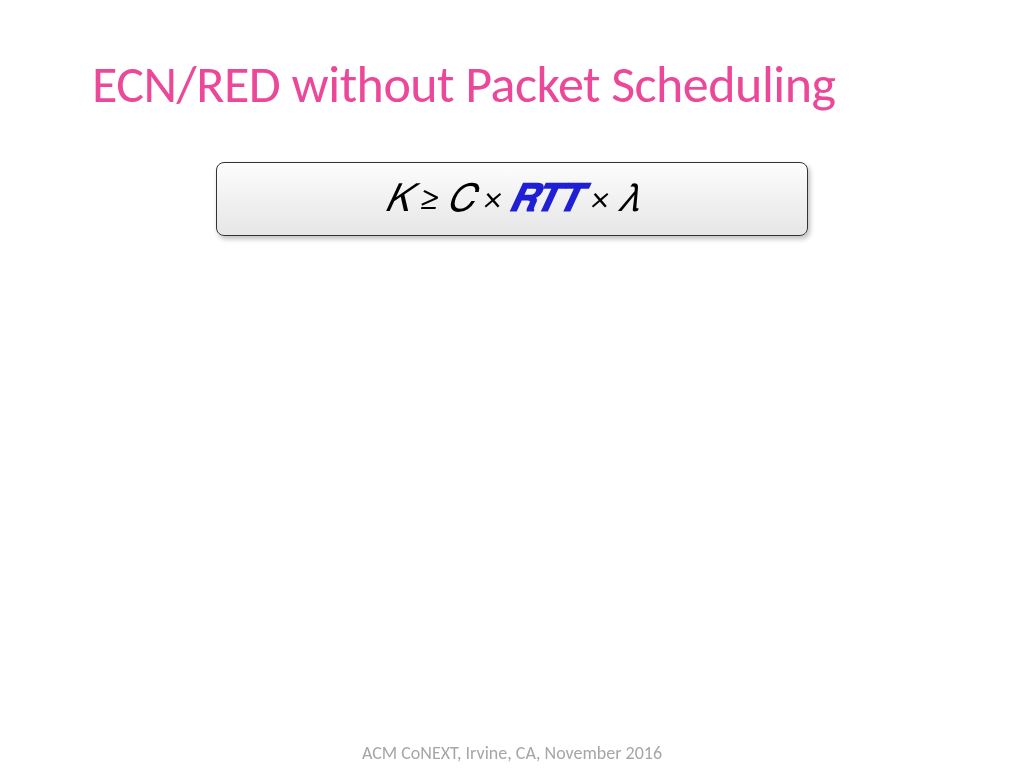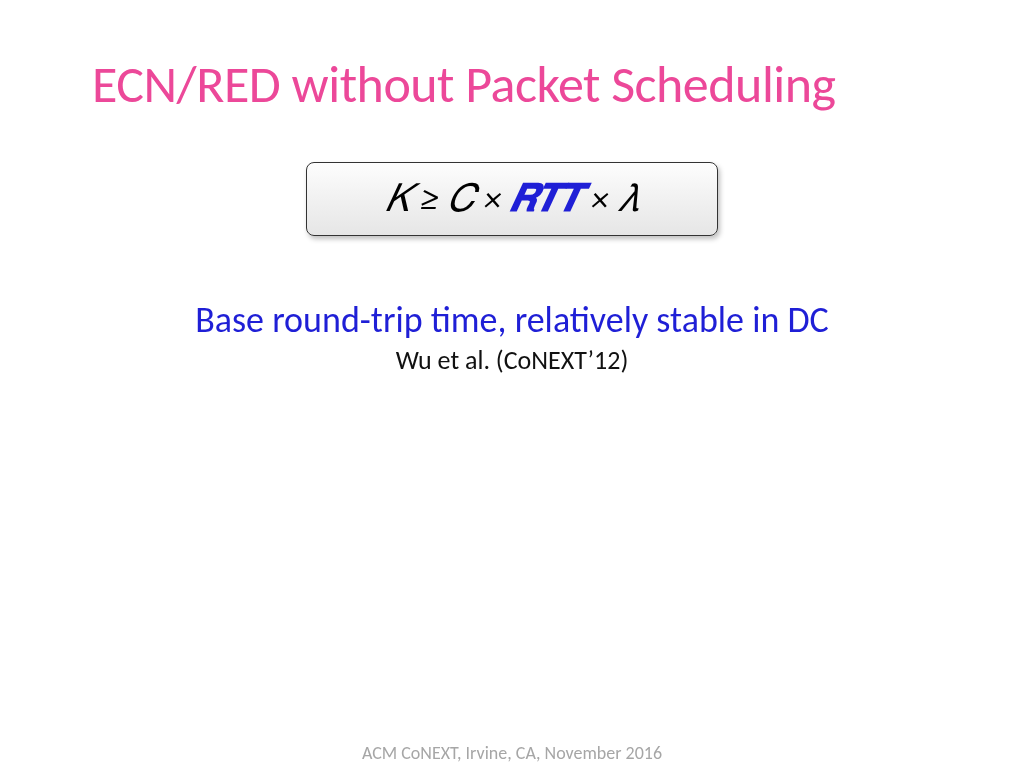--- a/index.html
+++ b/index.html
@@ -4,21 +4,21 @@
 <style>
   * { margin: 0; padding: 0; box-sizing: border-box; }
   html, body { width: 1024px; height: 768px; font-family: Calibri, "Segoe UI", Arial, sans-serif; background: #fff; overflow: hidden; }
   .slide { width: 1024px; height: 768px; position: relative; padding: 0; }
   .title { font-size: 52px; color: #ec4899; font-weight: 400; padding: 52px 48px 0 48px; letter-spacing: -0.5px; margin-left: 44px; }
   .bullets { list-style: none; padding: 40px 48px 0 92px; }
   .bullets li { position: relative; font-size: 36px; color: #000; line-height: 1.5; margin-bottom: 6px; }
   .bullets li::before { content: "•"; position: absolute; left: -28px; top: 0; font-size: 34px; }
   .math { font-family: "Cambria Math", Cambria, "Times New Roman", serif; font-style: italic; color: #1f1fd6; }
   .formula-box {
-    width: 412px; margin: 46px auto 0 auto; padding: 14px 24px;
+    width: 592px; margin: 46px auto 0 auto; padding: 14px 24px;
     border: 1.5px solid #333;
     border-radius: 8px;
     background: linear-gradient(to bottom, #fdfdfd 0%, #f1f1f1 50%, #e6e6e6 100%);
     box-shadow: 2px 3px 5px rgba(0,0,0,0.25);
     text-align: center;
   }
   .formula { font-family: "Cambria Math", Cambria, "Times New Roman", serif; font-style: italic; font-size: 38px; color: #000; }
   .formula .rtt { color: #1f1fd6; font-weight: bold; font-style: italic; }
   .caption-block { text-align: center; margin-top: 62px; }
   .caption-main { font-size: 36px; color: #1f1fd6; }
@@ -34,23 +34,19 @@
 
   <h1 class="title">ECN/RED without Packet Scheduling</h1>
 
 
   <div class="formula-box">
     <span class="formula">
       <span>𝐾 ≥ 𝐶 × </span><span class="rtt">𝑹𝑻𝑻</span><span> × 𝜆</span>
     </span>
   </div>
 
-  <div class="caption-block">
-    <div class="caption-main">Base round-trip time, relatively stable in DC</div>
-    <div class="caption-sub">Wu et al. (CoNEXT’12)</div>
-  </div>
 
   <div class="footer">
     <span class="footer-center">ACM CoNEXT, Irvine, CA, November 2016</span>
     <span class="footer-right">15</span>
   </div>
 
 </div>
 
 </body></html>

